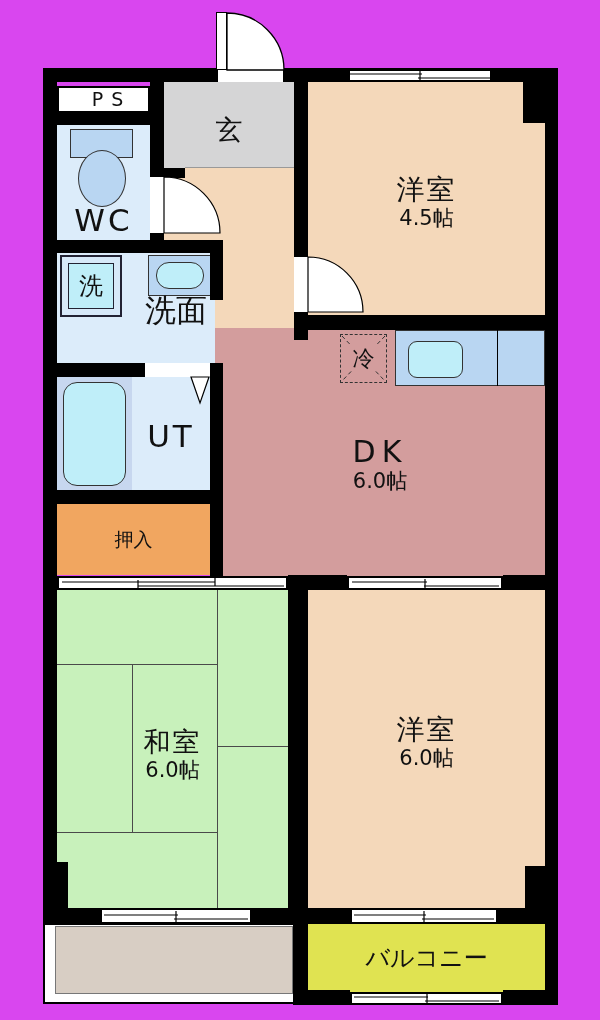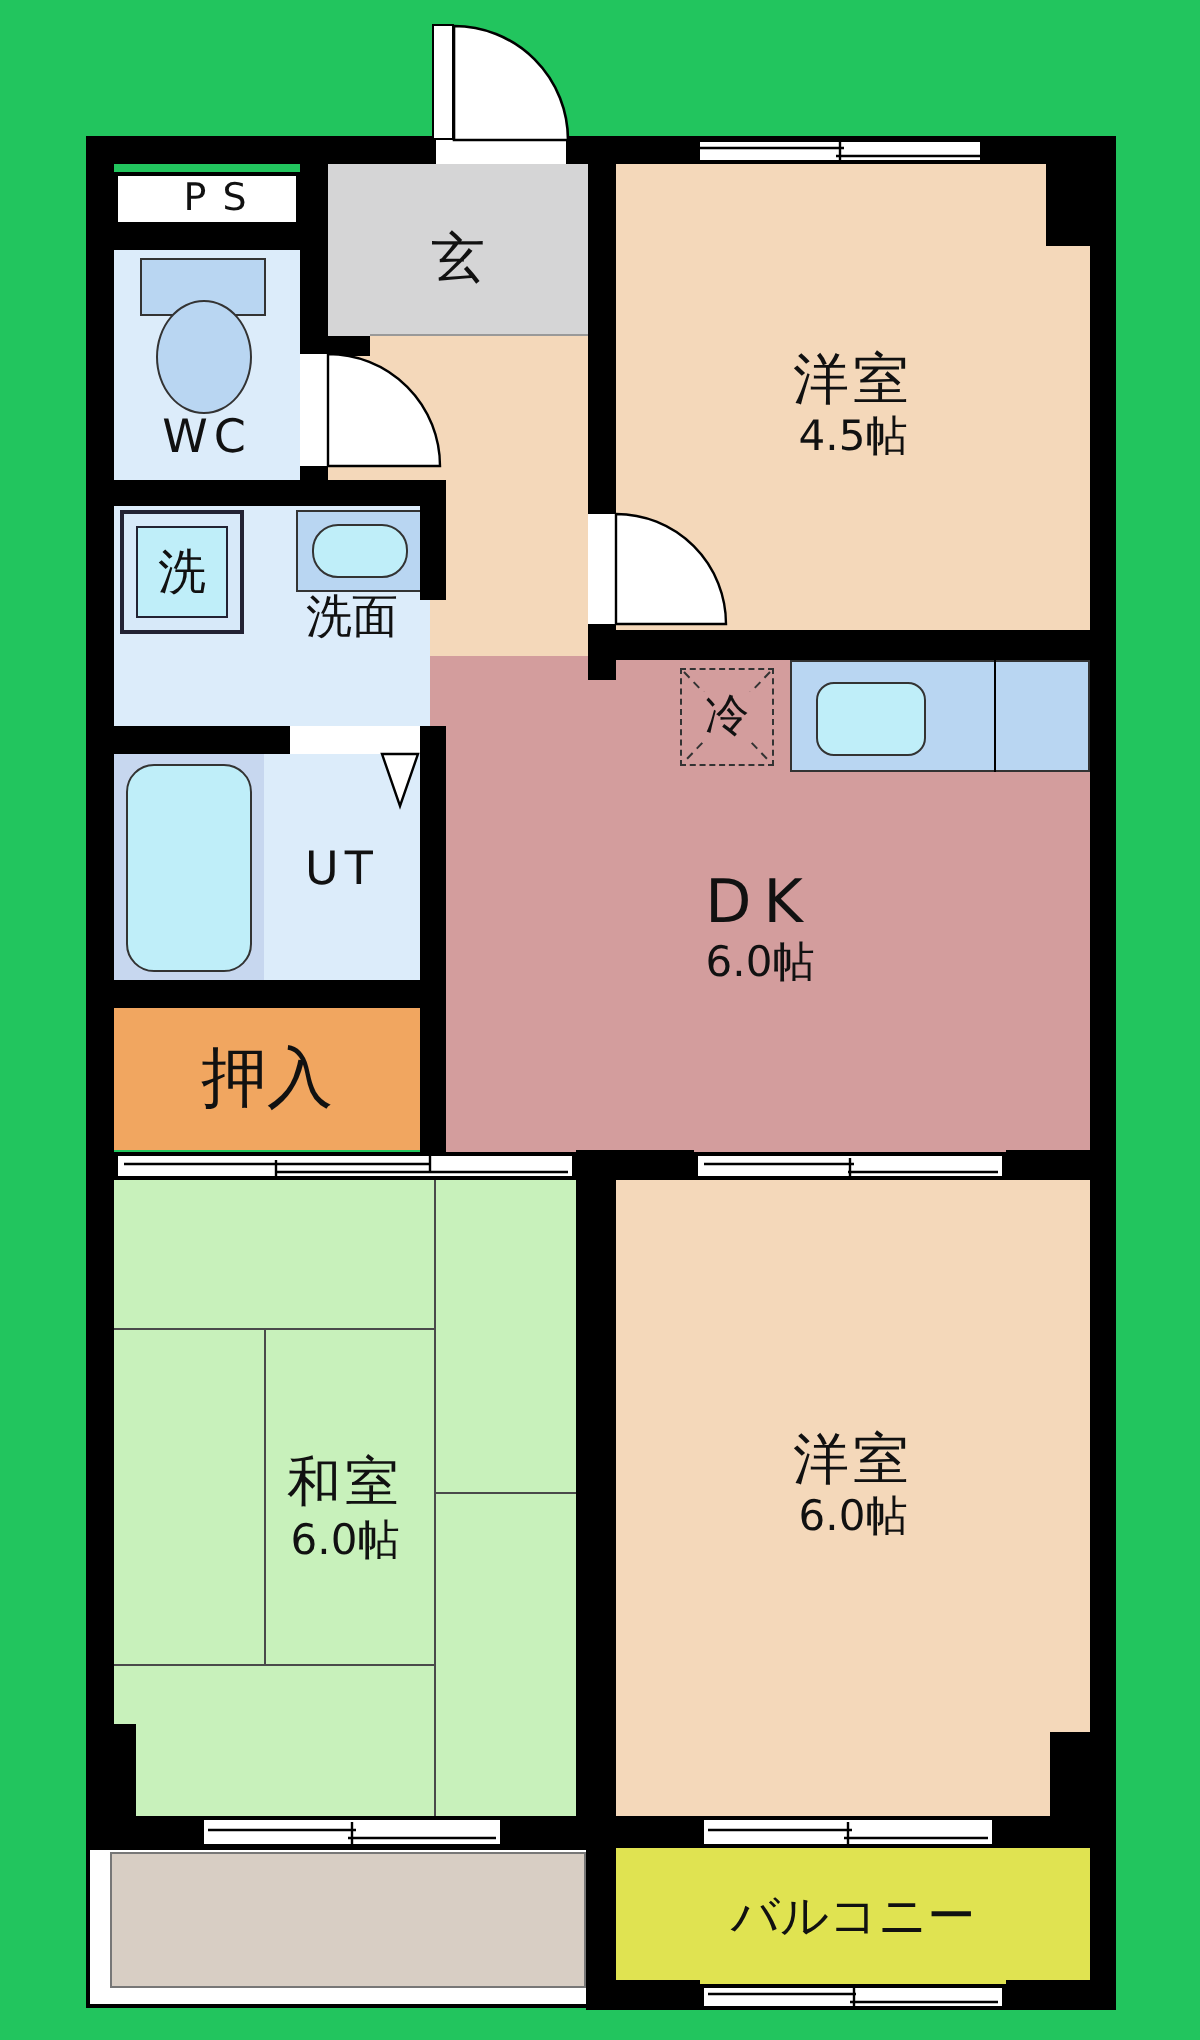--- a/index.html
+++ b/index.html
@@ -1,29 +1,29 @@
 <!DOCTYPE html>
 <html><head>
 <meta charset="utf-8">
 <style>
   html,body{margin:0;padding:0;background:#fff;}
-  .plan{position:relative;width:600px;height:1020px;background:#22c55e;
+  .plan{position:relative;width:600px;height:1020px;background:#d946ef;
         font-family:"DejaVu Sans",sans-serif;color:#111;overflow:hidden;}
   .room{position:absolute;box-sizing:border-box;z-index:1;}
   .tatami-line{position:absolute;background:#4a4a4a;z-index:2;}
   .fixture{position:absolute;box-sizing:border-box;z-index:3;}
   .wall{position:absolute;background:#000;z-index:4;}
   .opening{position:absolute;background:#fff;z-index:5;box-sizing:border-box;}
   .win{position:absolute;background:#fff;border:2px solid #000;z-index:5;box-sizing:border-box;}
   .svg-overlay{position:absolute;left:0;top:0;z-index:6;pointer-events:none;}
   .label{position:absolute;z-index:7;display:flex;flex-direction:column;
          align-items:center;justify-content:center;text-align:center;line-height:1.18;}
   .nm{font-size:28px;letter-spacing:2px;}
   .sz{font-size:21px;}
-  .small{font-size:23px;text-align:center;}
+  .small{font-size:31px;text-align:center;}
   .step-line{position:absolute;background:#999;z-index:2;}
 </style>
 </head>
 <body>
 
 <div class="plan">
 
   <div class="room" style="left: 164px; top: 82px; width: 130px; height: 86px; background-color: rgb(213, 213, 214);"></div>
   <div class="room" style="left: 164px; top: 168px; width: 130px; height: 162px; background-color: rgb(244, 216, 186);"></div>
   <div class="room" style="left: 308px; top: 82px; width: 237px; height: 233px; background-color: rgb(244, 216, 186);"></div>
@@ -155,21 +155,21 @@
   <div class="label" style="left:340px;top:334px;width:47px;height:49px;font-size:22px;">
     <span style="background:#d39d9d;padding:0 2px;">冷</span>
   </div>
   <div class="label" style="left:215px;top:424px;width:330px;height:80px;">
     <span class="nm" style="font-size:30px;letter-spacing:6px;">DK</span>
     <span class="sz">6.0帖</span>
   </div>
   <div class="label small" style="left:132px;top:418px;width:78px;height:36px;letter-spacing:3px;">
     <span>UT</span>
   </div>
-  <div class="label" style="left:57px;top:504px;width:153px;height:71px;font-size:33px;">
+  <div class="label" style="left:57px;top:504px;width:153px;height:71px;font-size:19px;">
     <span>押入</span>
   </div>
   <div class="label" style="left:57px;top:716px;width:231px;height:76px;">
     <span class="nm" style="font-size:27px;">和室</span>
     <span class="sz">6.0帖</span>
   </div>
   <div class="label" style="left:308px;top:702px;width:237px;height:80px;">
     <span class="nm">洋室</span>
     <span class="sz">6.0帖</span>
   </div>

